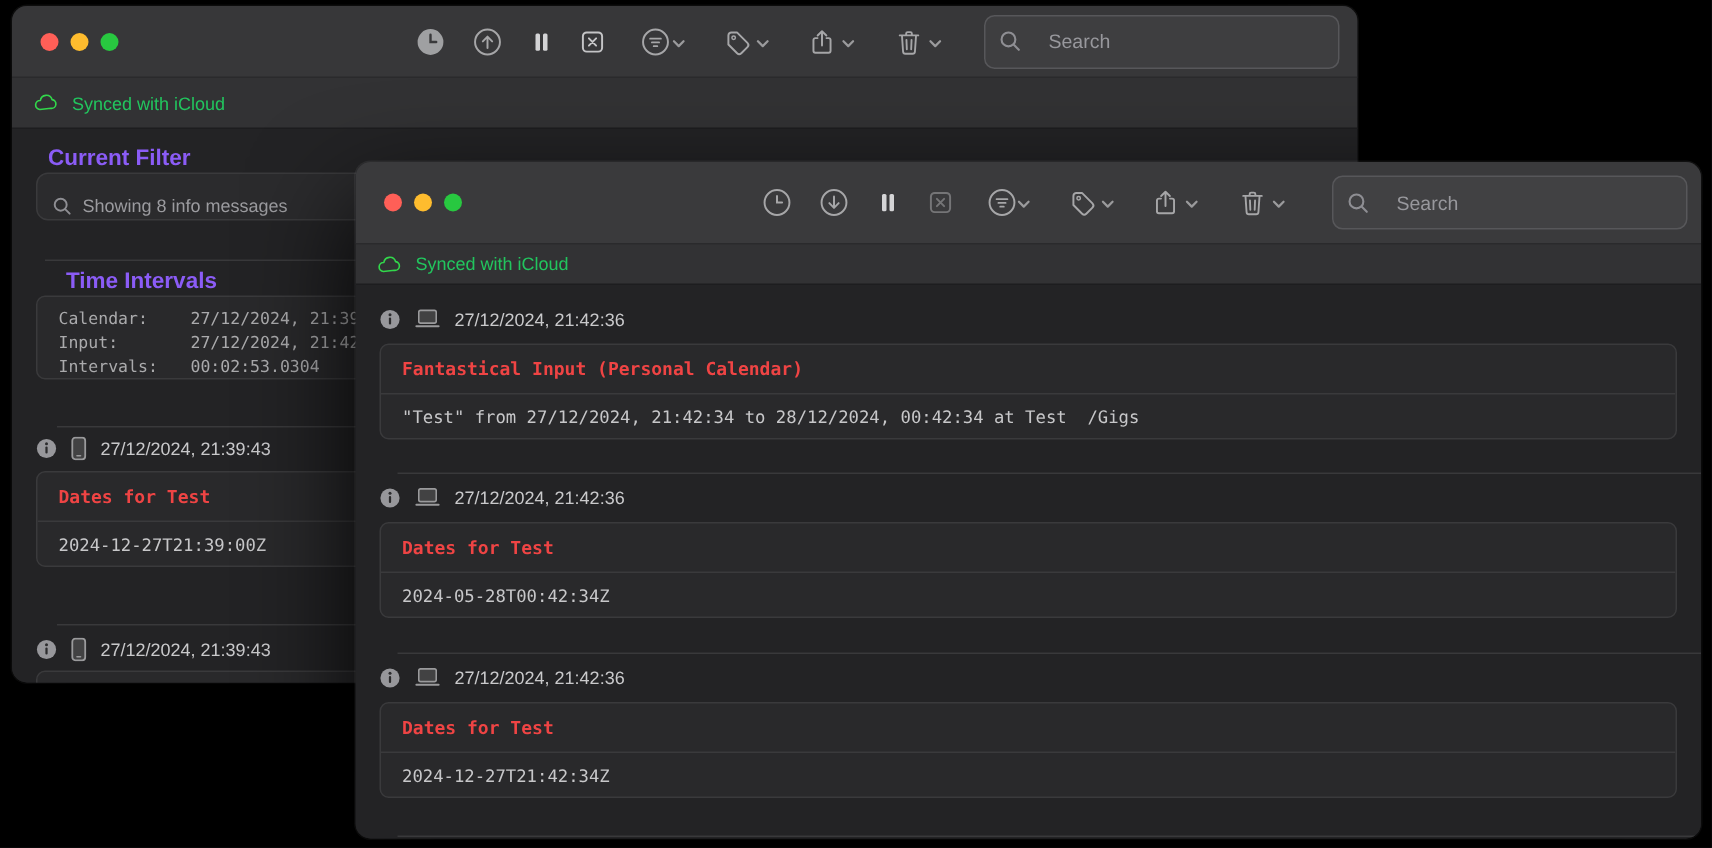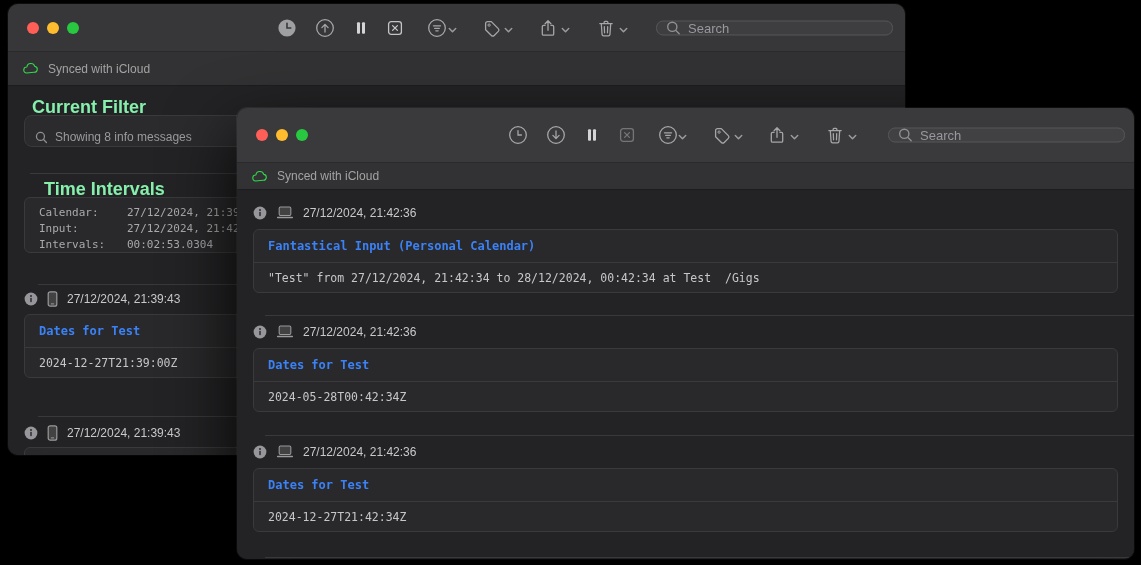--- a/index.html
+++ b/index.html
@@ -13,49 +13,49 @@
   .titlebar{position:relative;background:#3a3a3c;border-bottom:1px solid #2a2a2c;}
   .back .titlebar{height:47px;background:#373739;}
   .front .titlebar{height:54px;}
   .traffic{position:absolute;left:19px;top:50%;transform:translateY(-50%);display:flex;gap:8px;}
   .tl{width:12px;height:12px;border-radius:50%;}
   .tl.red{background:#ff5f57;} .tl.yellow{background:#febc2e;} .tl.green{background:#28c840;}
   .tbtn{position:absolute;top:50%;transform:translateY(-50%);width:22px;height:22px;
         display:flex;align-items:center;justify-content:center;}
   .chev{position:absolute;top:50%;transform:translateY(-46%);}
   .dim{opacity:.55;}
-  .searchfield{position:absolute;top:50%;transform:translateY(-50%);height:15px;width:237px;
+  .searchfield{position:absolute;top:50%;transform:translateY(-50%);height:36px;width:237px;
         border:1px solid #57575a;border-radius:7px;background:rgba(255,255,255,.04);
-        display:flex;align-items:center;gap:7px;padding:0 9px;box-sizing:border-box;}
+        display:flex;align-items:center;gap:18px;padding:0 9px;box-sizing:border-box;}
   .searchfield span{color:#98989d;font-size:13px;}
   .statusbar{display:flex;align-items:center;gap:9px;padding-left:14px;background:#323234;
         border-bottom:1px solid #1d1d1f;}
   .back .statusbar{height:33px;}
   .front .statusbar{height:26px;}
-  .statusbar .stext{color:#a3a3a3;font-size:12px;}
+  .statusbar .stext{color:#22c55e;font-size:12px;}
   .content{position:relative;background:#232325;}
   .back .content{height:370px;}
   .front .content{height:370px;}
-  .sectlabel{position:absolute;color:#86efac;font-size:18px;font-weight:600;}
+  .sectlabel{position:absolute;color:#8b5cf6;font-size:15px;font-weight:600;}
   .field{position:absolute;height:32px;border-radius:8px;background:#2b2b2d;border:1px solid #3a3a3c;
         display:flex;align-items:center;gap:7px;padding:0 10px;box-sizing:border-box;}
   .field span{color:#9b9b9f;font-size:12px;margin-top:12px;}
   .panelbox{position:absolute;border-radius:6px;background:#29292b;border:1px solid #3a3a3c;
         box-sizing:border-box;padding:7px 14px;}
   .ivrow{display:flex;font-family:"DejaVu Sans Mono",monospace;font-size:11px;line-height:16px;color:#aaaaac;}
   .ivrow .k{width:88px;flex:none;}
   .sep{position:absolute;height:1px;background:#39393b;}
   .entry-header{position:absolute;display:flex;align-items:center;gap:9px;height:17px;}
   .entry-header .ts{color:#c9c9cb;font-size:12px;}
   .icon{display:flex;align-items:center;justify-content:center;}
   .card{position:absolute;border-radius:6px;background:#29292b;border:1px solid #3a3a3c;
         box-sizing:border-box;overflow:hidden;}
   .card-title{height:32px;display:flex;align-items:center;padding:0 14px;
         border-bottom:1px solid #3a3a3c;font-family:"DejaVu Sans Mono",monospace;
-        font-size:12px;font-weight:bold;color:#3b82f6;}
+        font-size:12px;font-weight:bold;color:#ef4444;}
   .card-body{height:30px;display:flex;align-items:center;padding:0 14px;
         font-family:"DejaVu Sans Mono",monospace;font-size:11.5px;color:#c7c7c9;white-space:pre;}
 </style>
 </head>
 <body>
 
 <div class="window back">
   <div class="titlebar">
     <div class="traffic">
       <span class="tl red"></span>

